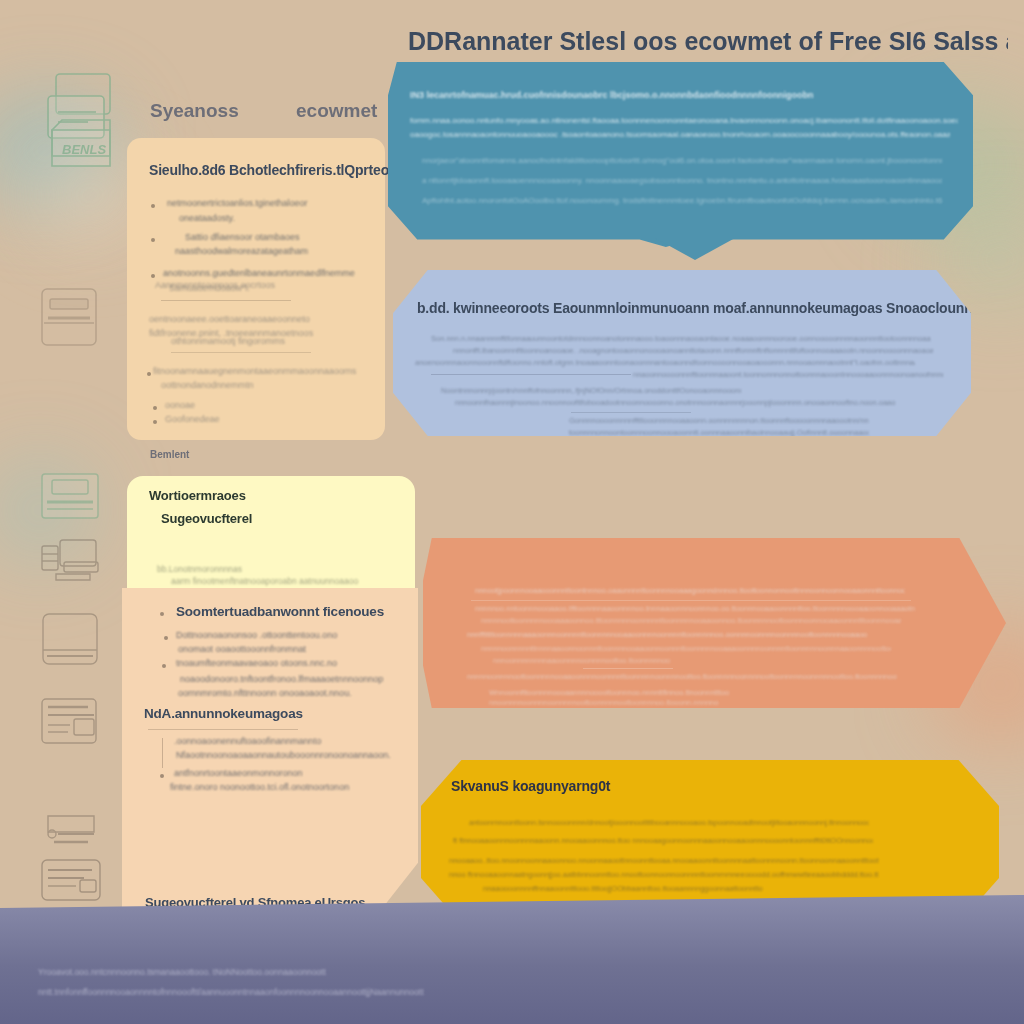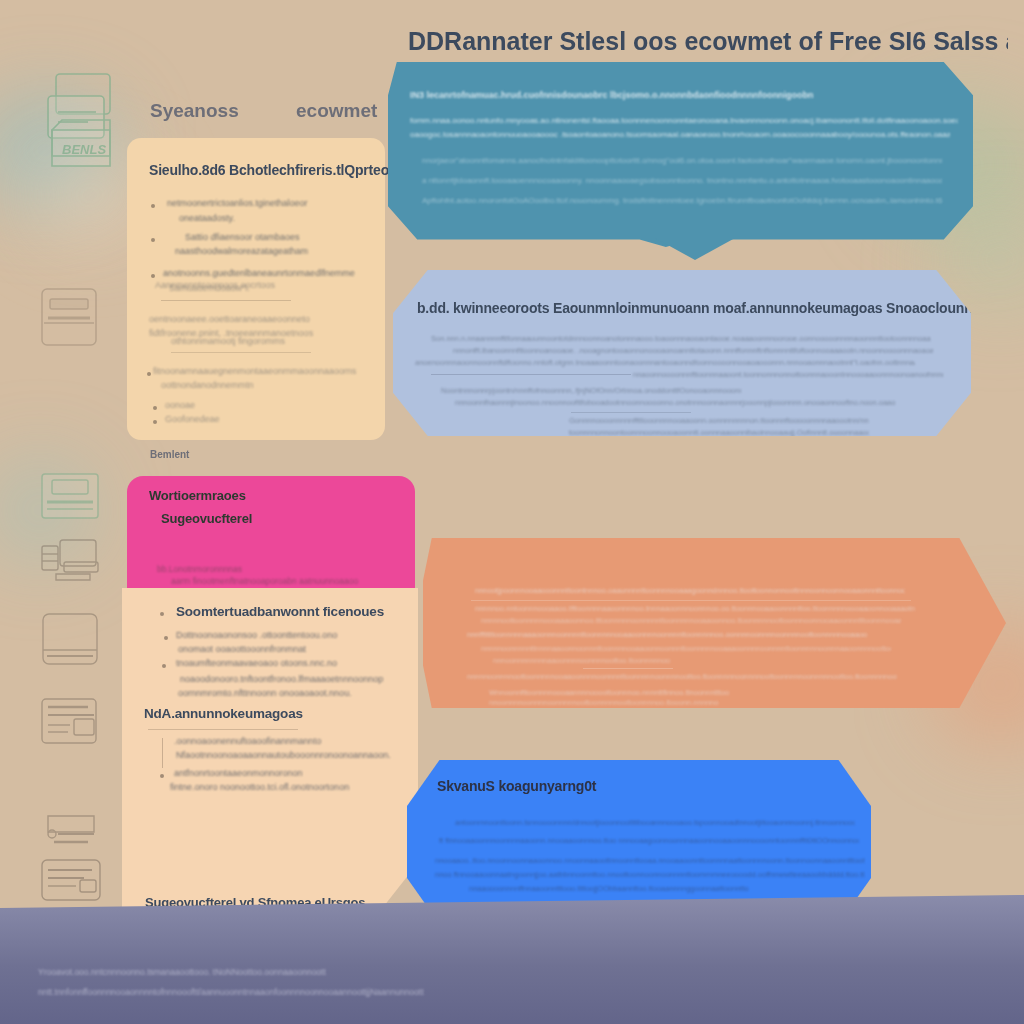--- a/index.html
+++ b/index.html
@@ -71,21 +71,21 @@
   
   #peach-panel-1 {
     left:127px; top:138px; width:258px; height:302px;
     background:#f3d5ab;
     border-radius:14px;
   }
 
   
   #mint-panel {
     left:127px; top:476px; width:288px; height:152px;
-    background:#ec4899;
+    background:#fef9c3;
     border-radius:16px 16px 28px 16px;
   }
 
   
   #peach-panel-2 {
     left:122px; top:588px; width:296px; height:335px;
     background:#f6d5b2;
     clip-path:polygon(0 0, 100% 0, 100% 82%, 84% 100%, 0 100%);
   }
 
@@ -116,22 +116,22 @@
 
   
   #salmon-panel {
     left:423px; top:538px; width:583px; height:170px;
     background:#e79a74;
     clip-path:polygon(1.5% 0%, 92% 0%, 100% 50%, 92% 100%, 1.5% 100%, 0% 75%, 0% 25%);
   }
 
   
   #lavender-panel {
-    left:407px; top:760px; width:464px; height:164px;
-    background:#3b82f6;
+    left:421px; top:760px; width:578px; height:164px;
+    background:#eab308;
     clip-path:polygon(7% 0%, 93% 0%, 100% 28%, 100% 72%, 93% 100%, 7% 100%, 0% 72%, 0% 28%);
   }
 
   
   #footer-band {
     left:0; top:895px; width:1024px; height:129px;
     background:linear-gradient(180deg,#8a8cab 0%, #6f7193 55%, #63658a 100%);
     clip-path:polygon(0 10%, 100% 0%, 100% 100%, 0% 100%);
   }
   #footer-band .blurline { color:#dfe0ee; opacity:.55; }

